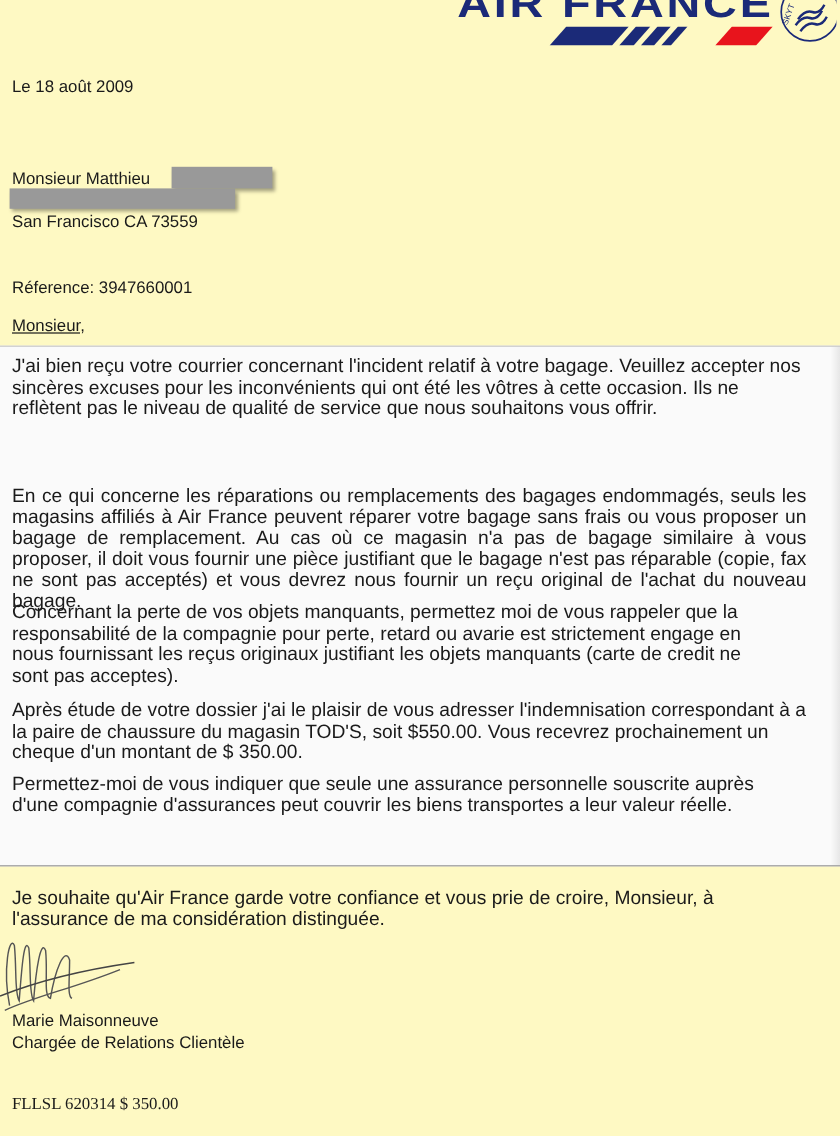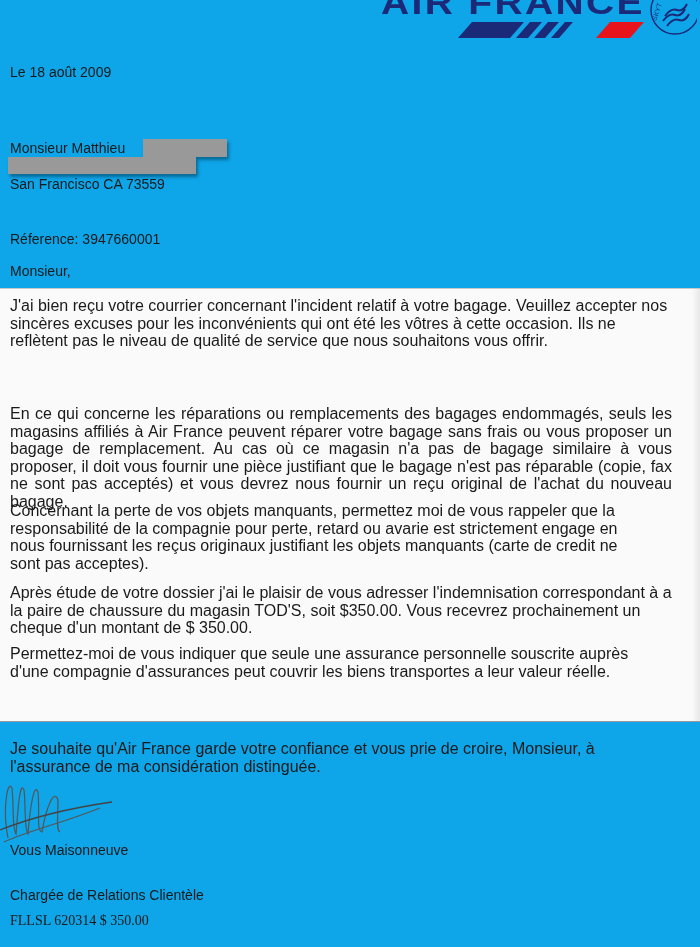--- a/index.html
+++ b/index.html
@@ -3,21 +3,21 @@
 <meta charset="utf-8">
 <style>
   html, body { margin: 0; padding: 0; }
   body {
     width: 700px; height: 947px; overflow: hidden;
     background: #ffffff;
     font-family: "Liberation Sans", sans-serif;
     color: #1a1a1a;
     position: relative;
   }
-  .page { position: absolute; inset: 0; background: #0ea5e9; }
+  .page { position: absolute; inset: 0; background: #fef9c3; }
 
   
   .logo { position: absolute; left: 378px; top: -14px; width: 322px; height: 60px; }
   .logo-text {
     position: absolute; left: 3px; top: 0px;
     font-family: "Liberation Sans", sans-serif; font-weight: bold; font-style: normal;
     font-size: 33px; letter-spacing: 2px; color: #1b2a78; line-height: 33px;
     transform: scaleX(1.18); transform-origin: left top;
   }
   .stripes { position: absolute; left: 68px; top: 36px; width: 200px; height: 16px; }
@@ -75,33 +75,33 @@
   </svg>
 
   <div class="line" style="top:64px;">Le 18 août 2009</div>
 
   <div class="line" style="top:140px;">Monsieur Matthieu</div>
   <div class="redact" style="left:143px; top:139px; width:84px; height:18px;"></div>
   <div class="redact" style="left:8px; top:157px; width:188px; height:17px;"></div>
   <div class="line" style="top:176px;">San Francisco CA 73559</div>
 
   <div class="line" style="top:231px;">Réference: 3947660001</div>
-  <div class="line" style="top:263px;">Monsieur,</div>
+  <div class="line" style="top:263px;text-decoration:underline;">Monsieur,</div>
 
   <div class="mid-sheet"></div>
 
   <div class="para" style="top:297px;">J'ai bien reçu votre courrier concernant l'incident relatif à votre bagage.  Veuillez accepter nos sincères excuses pour les inconvénients qui ont été les vôtres à cette occasion.  Ils ne reflètent pas le niveau de qualité de service que nous souhaitons vous offrir.</div>
   <div class="para justify" style="top:405px;">En ce qui concerne les réparations ou remplacements des bagages endommagés, seuls les magasins affiliés à Air France peuvent réparer votre bagage sans frais ou vous proposer un bagage de remplacement.  Au cas où ce magasin n'a pas de bagage similaire à vous proposer, il doit vous fournir une pièce justifiant que le bagage n'est pas réparable (copie, fax ne sont pas acceptés) et vous devrez nous fournir un reçu original de l'achat du nouveau bagage.</div>
   <div class="para" style="top:502px; width:640px;">Concernant la perte de vos objets manquants, permettez moi de vous rappeler que la responsabilité de la compagnie pour perte, retard ou avarie est strictement engage en nous fournissant les reçus originaux justifiant les objets manquants (carte de credit ne sont pas acceptes).</div>
-  <div class="para" style="top:584px;">Après étude de votre dossier j'ai le plaisir de vous adresser l'indemnisation correspondant à a la paire de chaussure du magasin TOD'S, soit $350.00.  Vous recevrez prochainement un cheque d'un montant de $ 350.00.</div>
+  <div class="para" style="top:584px;">Après étude de votre dossier j'ai le plaisir de vous adresser l'indemnisation correspondant à a la paire de chaussure du magasin TOD'S, soit $550.00.  Vous recevrez prochainement un cheque d'un montant de $ 350.00.</div>
   <div class="para" style="top:645px; width:650px;">Permettez-moi de vous indiquer que seule une assurance personnelle souscrite auprès d'une compagnie d'assurances peut couvrir les biens transportes a leur valeur réelle.</div>
   <div class="para" style="top:716px;margin-top:24px;">Je souhaite qu'Air France garde votre confiance et vous prie de croire, Monsieur, à l'assurance de ma considération distinguée.</div>
 
   <svg class="signature" viewBox="0 0 120 80">
     <path d="M8 70 C 2 40, 8 10, 12 20 C 14 40, 12 60, 16 66 C 18 40, 20 12, 24 22 C 26 40, 24 60, 28 66 C 30 40, 34 14, 38 24 C 40 44, 36 62, 42 64 C 46 40, 54 20, 58 32 C 58 50, 56 62, 60 64" fill="none" stroke="#555" stroke-width="1.2"></path>
     <path d="M0 62 C 30 50, 70 40, 112 34" fill="none" stroke="#444" stroke-width="1.3"></path>
     <path d="M4 74 C 30 62, 60 56, 100 40" fill="none" stroke="#555" stroke-width="1.1"></path>
   </svg>
-  <div class="line" style="top:842px;">Vous Maisonneuve</div>
-  <div class="line" style="top:860px;margin-top:27px;">Chargée de Relations Clientèle</div>
+  <div class="line" style="top:842px;">Marie Maisonneuve</div>
+  <div class="line" style="top:860px;">Chargée de Relations Clientèle</div>
 
   <div class="line" style="top:913px;font-family:Liberation Serif, serif;">FLLSL 620314 $ 350.00</div>
 </div>
 
 </body></html>

